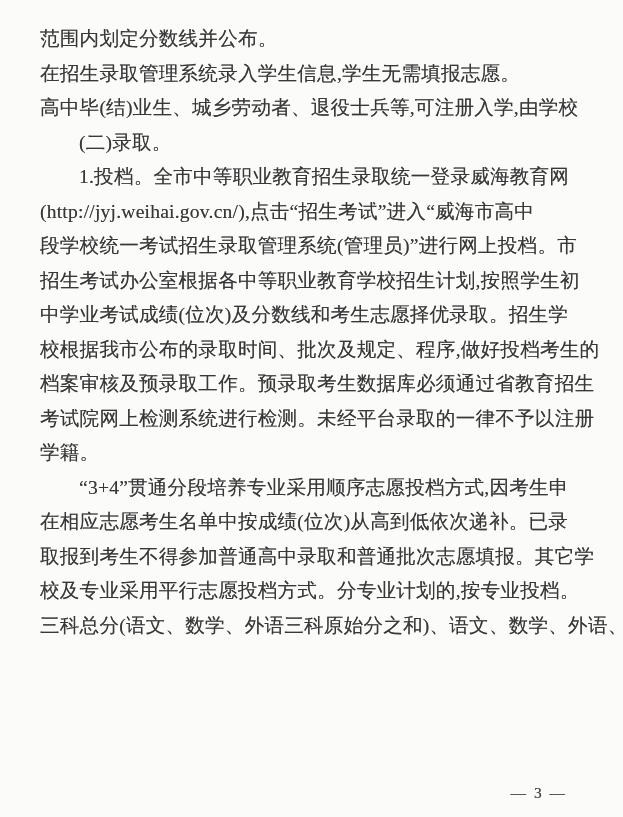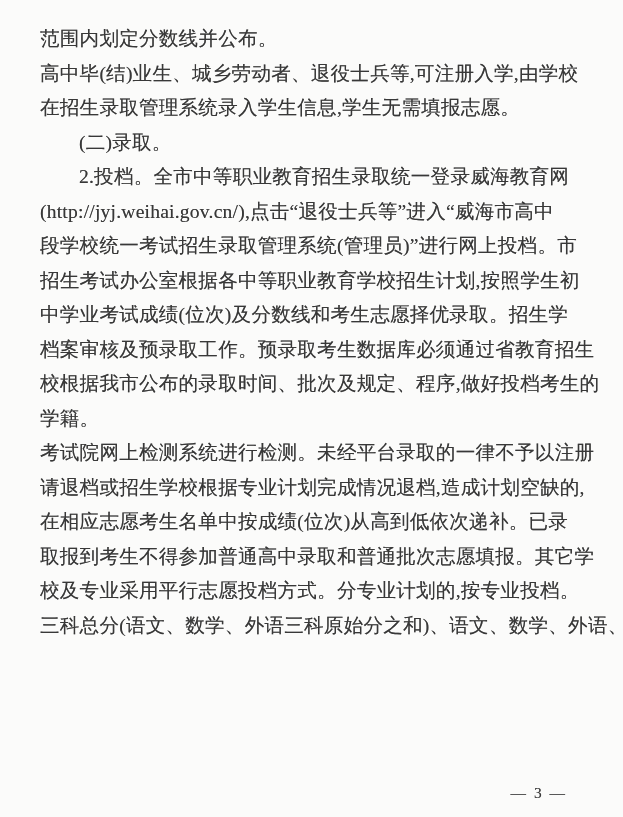--- a/index.html
+++ b/index.html
@@ -47,32 +47,32 @@
     text-shadow: 0 0 0.5px rgba(40,40,40,0.5);
   }
 </style>
 </head>
 <body>
 
 <div class="page">
   <div class="content">
 
   <div class="line">范围内划定分数线并公布。</div>
+      <div class="line">在招生录取管理系统录入学生信息,学生无需填报志愿。</div>
       <div class="line">高中毕(结)业生、城乡劳动者、退役士兵等,可注册入学,由学校</div>
-      <div class="line">在招生录取管理系统录入学生信息,学生无需填报志愿。</div>
       <div class="line indent">(二)录取。</div>
-      <div class="line indent">2.投档。全市中等职业教育招生录取统一登录威海教育网</div>
-      <div class="line">(http://jyj.weihai.gov.cn/),点击“退役士兵等”进入“威海市高中</div>
+      <div class="line indent">1.投档。全市中等职业教育招生录取统一登录威海教育网</div>
+      <div class="line">(http://jyj.weihai.gov.cn/),点击“招生考试”进入“威海市高中</div>
       <div class="line">段学校统一考试招生录取管理系统(管理员)”进行网上投档。市</div>
       <div class="line">招生考试办公室根据各中等职业教育学校招生计划,按照学生初</div>
       <div class="line">中学业考试成绩(位次)及分数线和考生志愿择优录取。招生学</div>
+      <div class="line">校根据我市公布的录取时间、批次及规定、程序,做好投档考生的</div>
       <div class="line">档案审核及预录取工作。预录取考生数据库必须通过省教育招生</div>
-      <div class="line">校根据我市公布的录取时间、批次及规定、程序,做好投档考生的</div>
+      <div class="line">考试院网上检测系统进行检测。未经平台录取的一律不予以注册</div>
       <div class="line">学籍。</div>
-      <div class="line">考试院网上检测系统进行检测。未经平台录取的一律不予以注册</div>
-      <div class="line">请退档或招生学校根据专业计划完成情况退档,造成计划空缺的,</div>
+      <div class="line indent">“3+4”贯通分段培养专业采用顺序志愿投档方式,因考生申</div>
       <div class="line">在相应志愿考生名单中按成绩(位次)从高到低依次递补。已录</div>
       <div class="line">取报到考生不得参加普通高中录取和普通批次志愿填报。其它学</div>
       <div class="line">校及专业采用平行志愿投档方式。分专业计划的,按专业投档。</div>
       <div class="line">三科总分(语文、数学、外语三科原始分之和)、语文、数学、外语、</div>
     </div>
   <div class="page-number">— 3 —</div>
 </div>
 
 </body></html>

